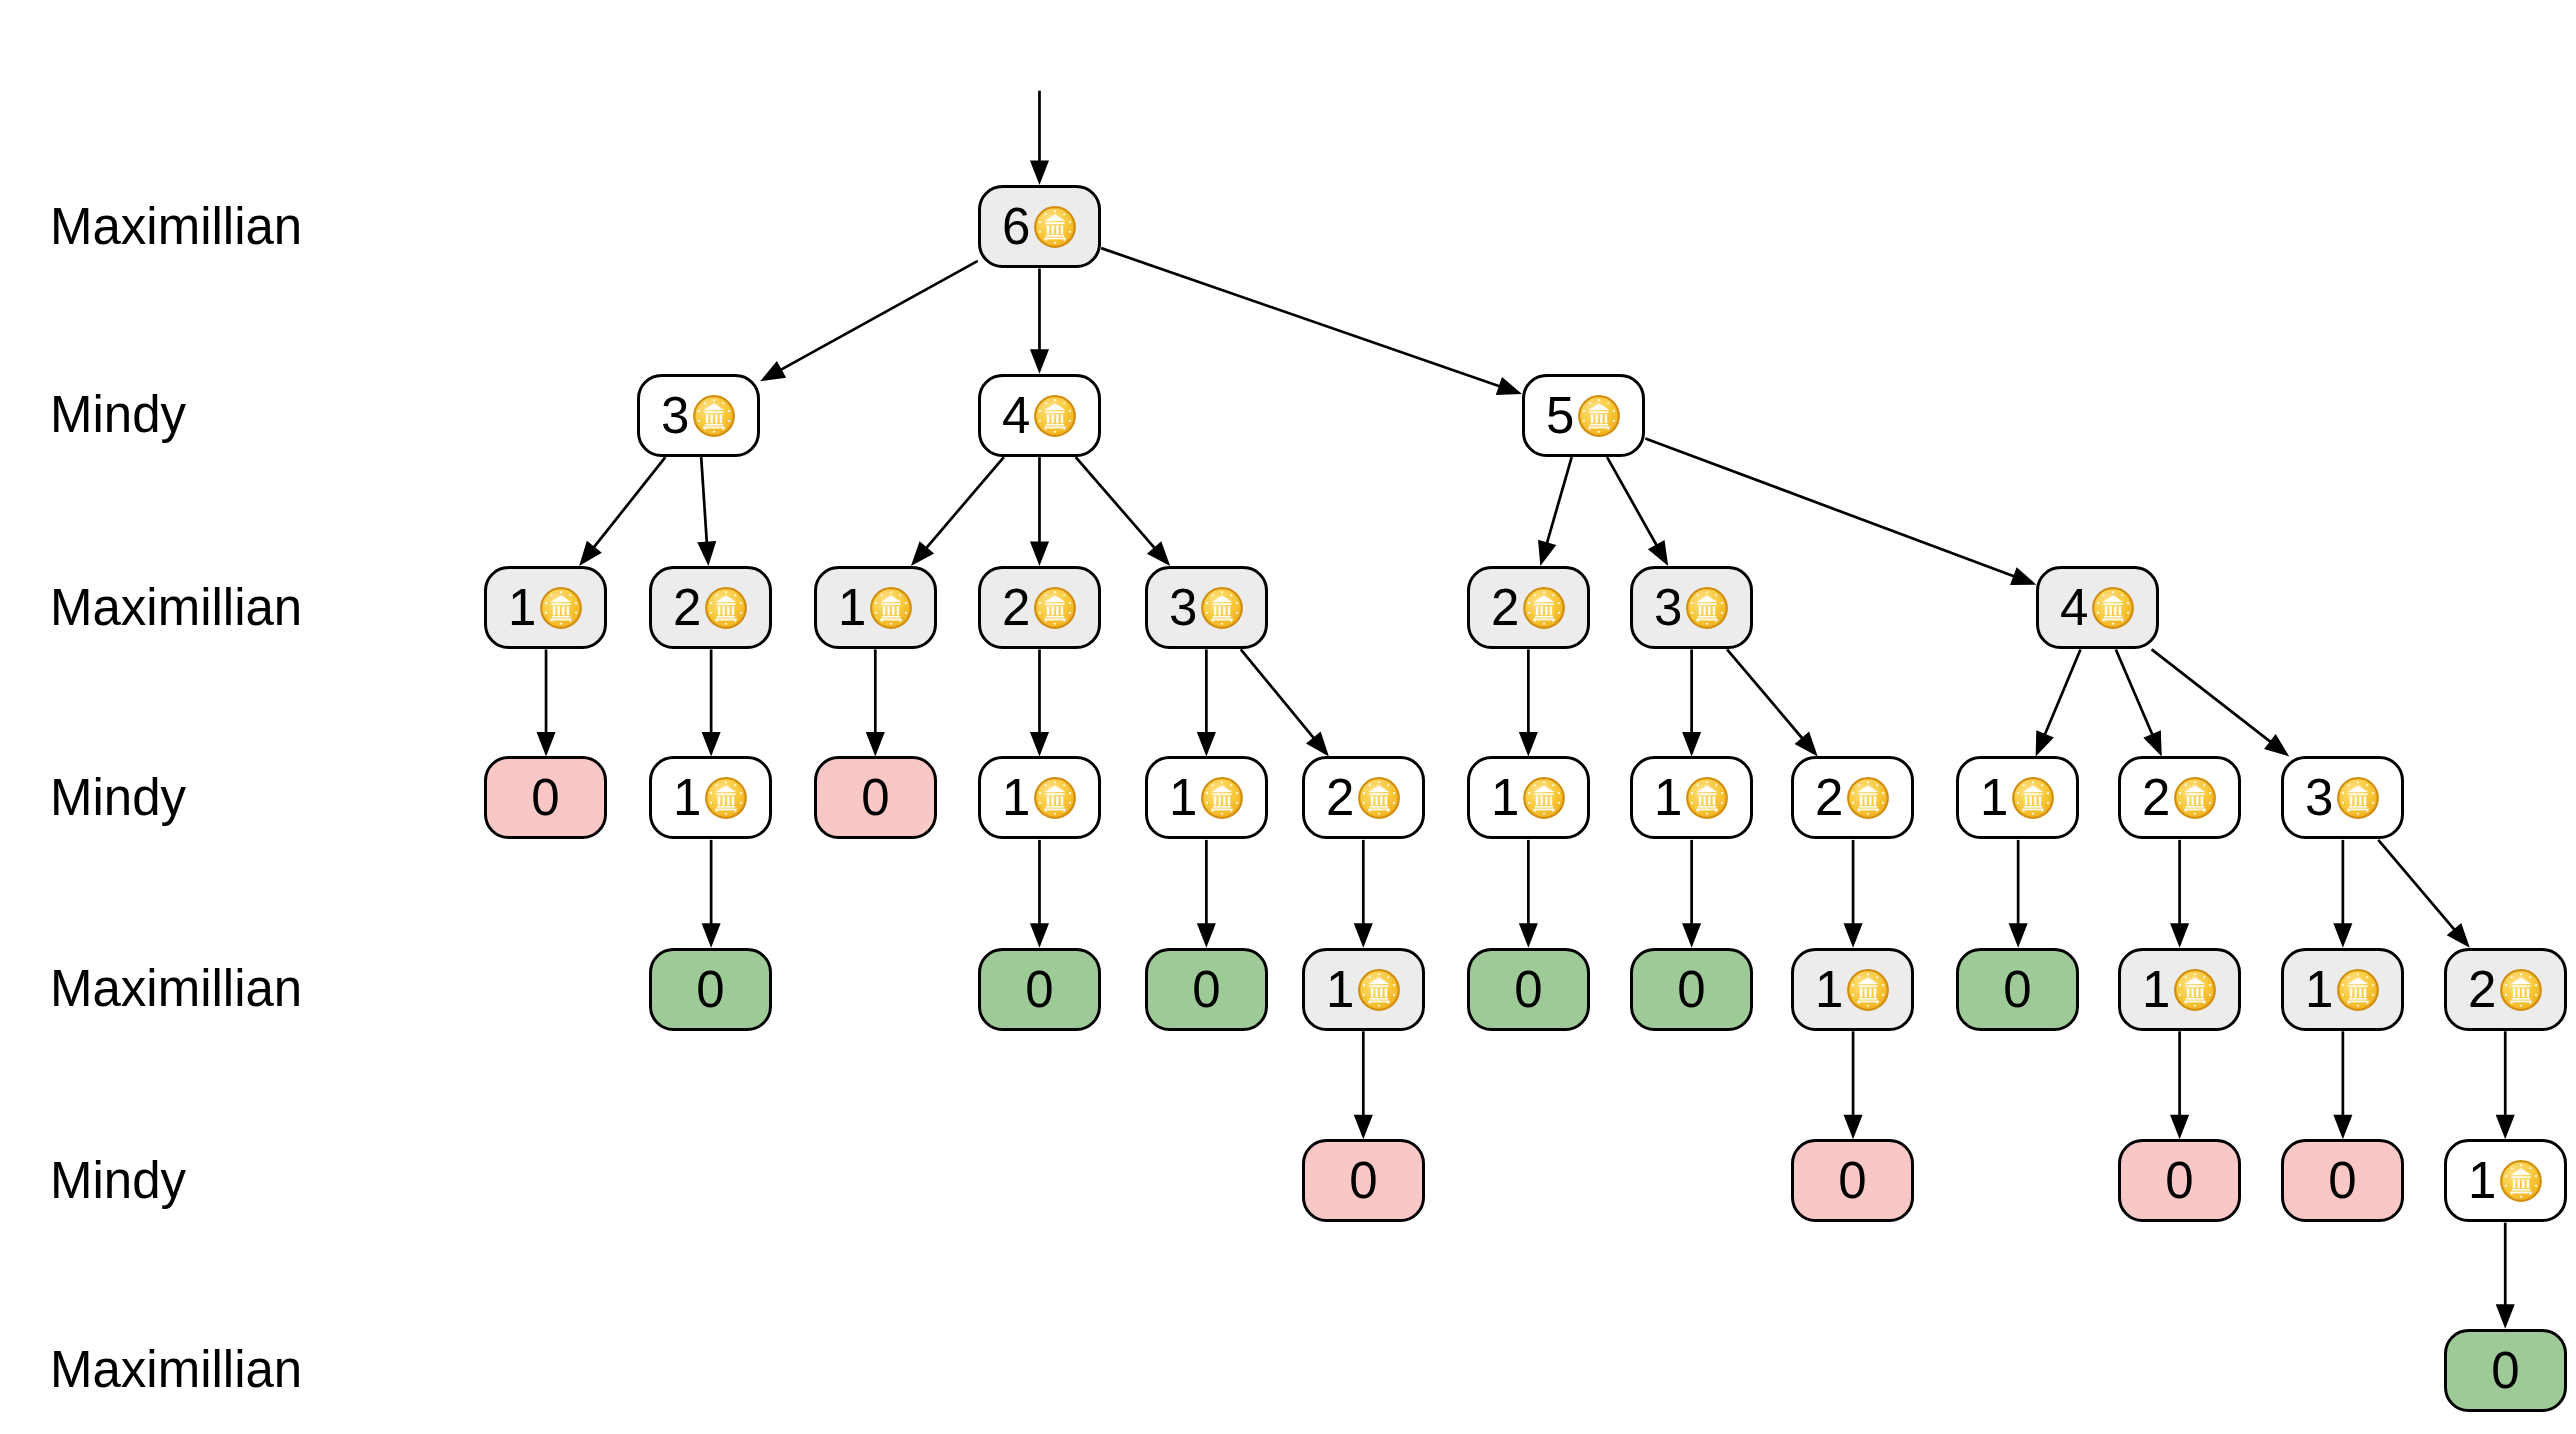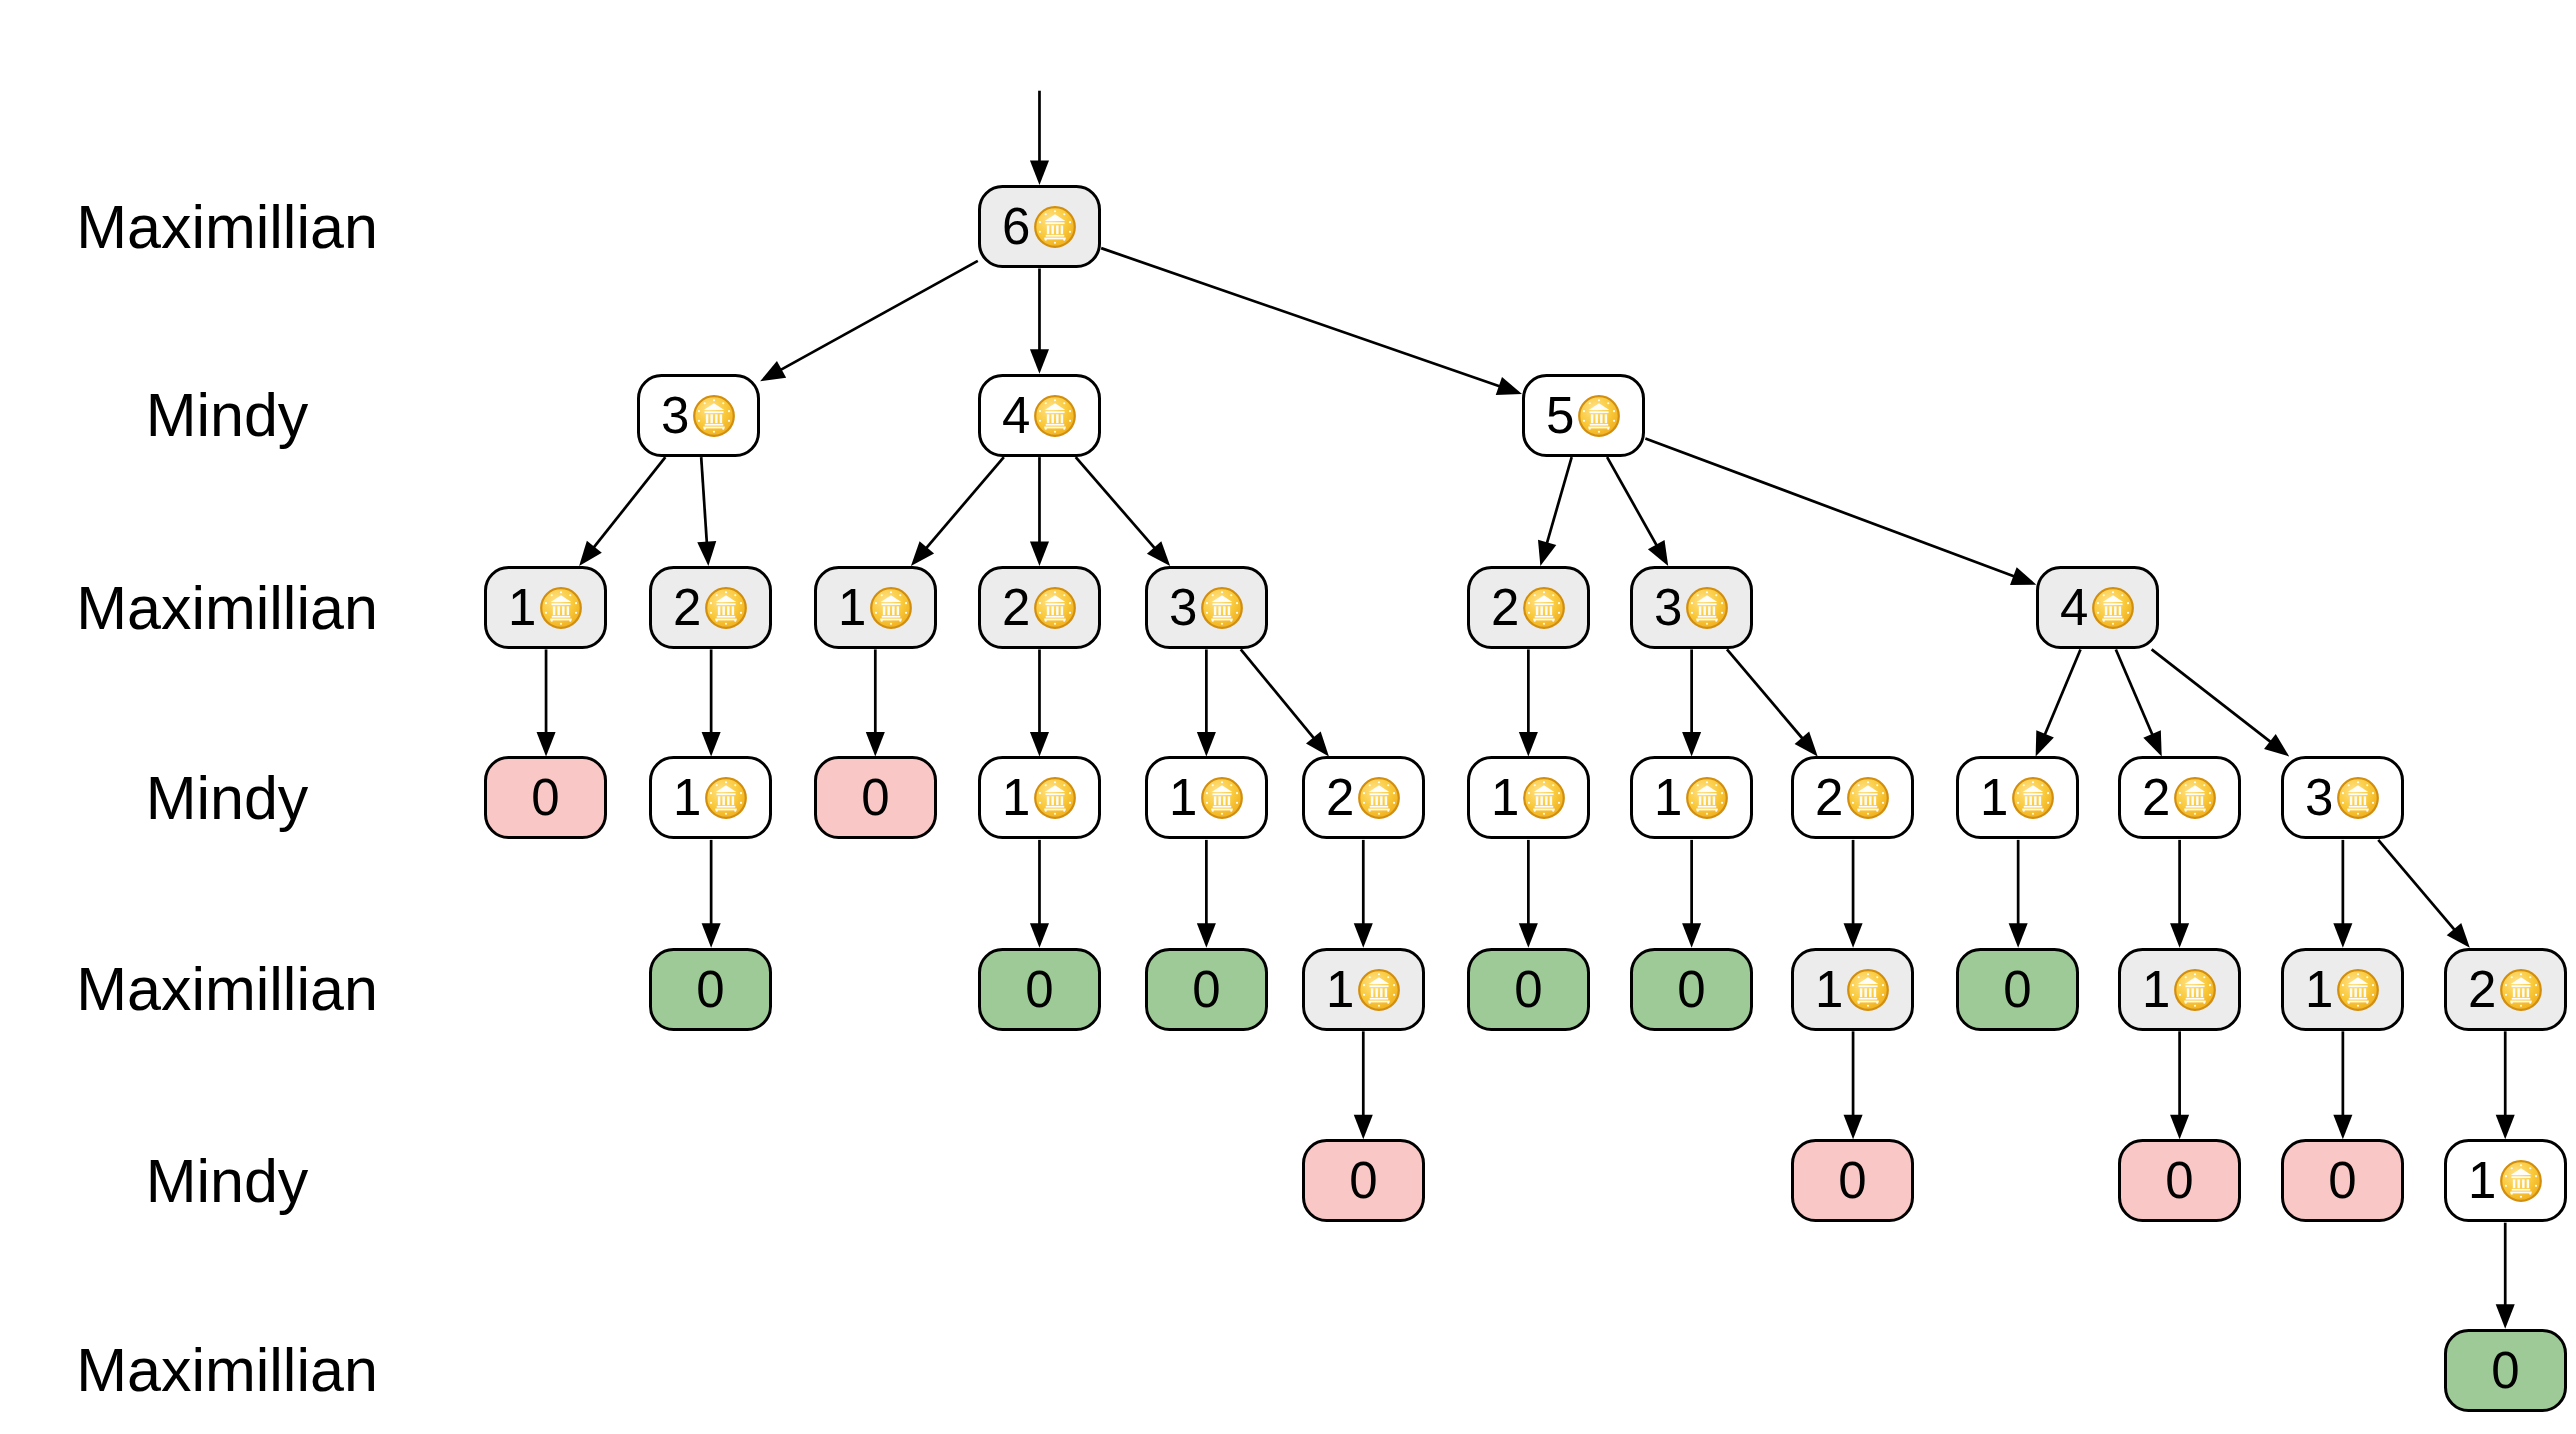--- a/index.html
+++ b/index.html
@@ -5,21 +5,21 @@
   html,body{margin:0;padding:0;}
   body{
     width:2576px;height:1434px;position:relative;overflow:hidden;
     background:var(--bg,#ffffff);
     font-family:"Liberation Sans",sans-serif;
   }
   #stage{position:absolute;inset:0;}
   #edges{position:absolute;left:0;top:0;z-index:1;}
   .row-label{
     position:absolute;left:50px;width:354px;height:74px;line-height:74px;
-    text-align:center;font-size:61px;color:var(--text,#000);z-index:2;
+    text-align:left;font-size:51px;color:var(--text,#000);z-index:2;
     white-space:nowrap;
   }
   .node{
     position:absolute;z-index:2;box-sizing:border-box;
     width:123px;height:83px;border:3.2px solid var(--line,#000);
     border-radius:24.5px;display:flex;align-items:center;justify-content:center;
     gap:2.7px;
   }
   .node.gray{background:var(--gray,#ececec);}
   .node.white{background:var(--white,#ffffff);}

